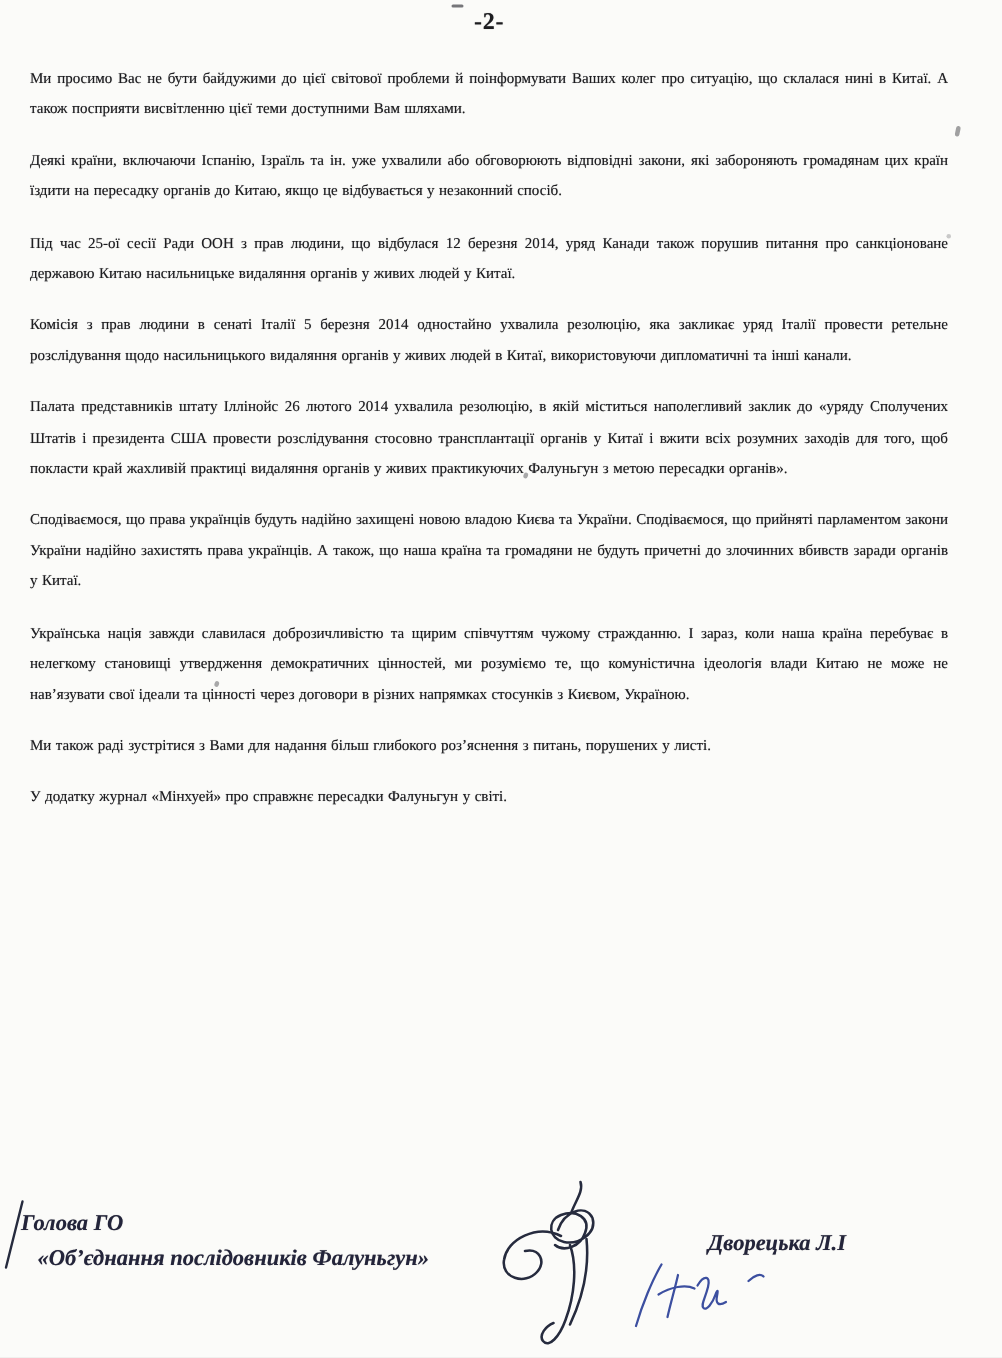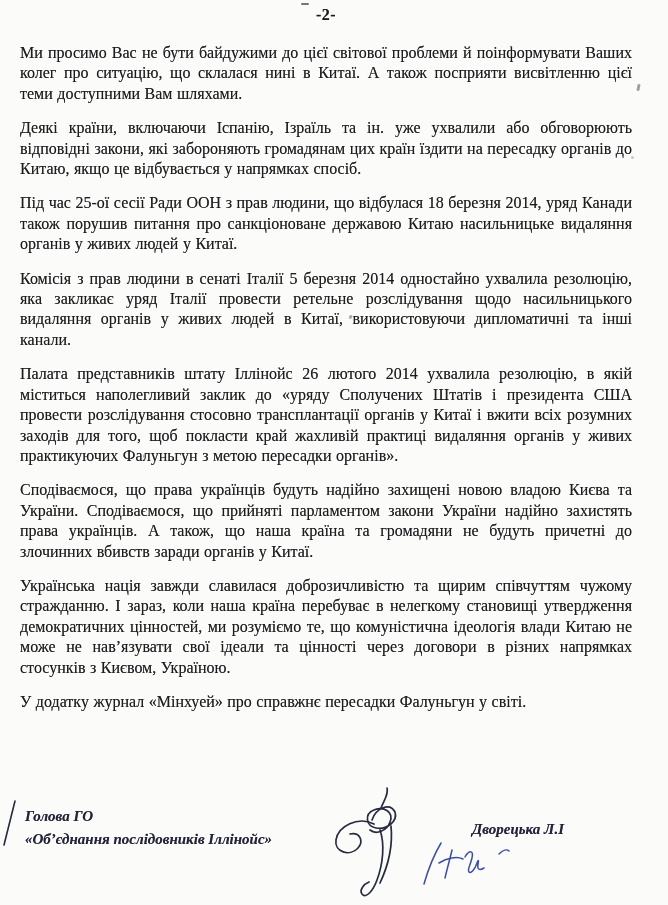--- a/index.html
+++ b/index.html
@@ -16,67 +16,68 @@
   .pagenum {
     text-align:center;
     font-weight:bold;
     font-size:16px;
     letter-spacing:0.5px;
     margin:0 0 19px 0;
     text-shadow:0 0 0.5px rgba(20,20,25,0.55);
   }
   p.body-par {
     margin:0 0 14px 0;
-    font-size:16px;
+    font-size:10px;
     line-height:20.4px;
     text-align:justify;
     text-shadow:0 0 0.5px rgba(20,20,25,0.55);
     word-spacing:0.5px;
   }
   .sig-text {
     position:absolute;
     font-weight:bold;
     font-style:italic;
     font-size:15px;
     white-space:nowrap;
     text-shadow:0 0 0.5px rgba(20,20,30,0.5);
     color:#23243a;
   }
-  .sig-title1 { left:25px; top:808px; }
+  .sig-title1 { left:14px; top:808px; }
   .sig-title2 { left:25px; top:831px; }
   .sig-name  { left:472px; top:821px; }
   svg.hand { position:absolute; overflow:visible; }
   svg.big-sig   { left:328px; top:786px; }
   svg.blue-sig  { left:416px; top:841px; }
   svg.left-slash{ left:2px;  top:799px; }
   .speck { position:absolute; background:#55555a; border-radius:50%; }
   .speck.dash  { left:301px; top:3px;   width:8px; height:2px; border-radius:1px; opacity:.8; }
   .speck.apos  { left:637px; top:84px;  width:3px; height:7px; border-radius:2px; transform:rotate(12deg); opacity:.55; }
   .speck.dot1  { left:631px; top:156px; width:3px; height:3px; opacity:.3; }
   .speck.dot2  { left:349px; top:315px; width:3px; height:4px; transform:rotate(20deg); opacity:.5; }
   .speck.dot3  { left:143px; top:454px; width:3px; height:4px; transform:rotate(18deg); opacity:.5; }
 </style>
 </head>
 <body>
 
 <div class="page">
   <div class="content">
     <div class="pagenum">-2-</div>
     <p class="body-par">Ми просимо Вас не бути байдужими до цієї світової проблеми й поінформувати Ваших колег про ситуацію, що склалася нині в Китаї. А також посприяти висвітленню цієї теми доступними Вам шляхами.</p>
-    <p class="body-par">Деякі країни, включаючи Іспанію, Ізраїль та ін. уже ухвалили або обговорюють відповідні закони, які забороняють громадянам цих країн їздити на пересадку органів до Китаю, якщо це відбувається у напрямках спосіб.</p>
-    <p class="body-par">Під час 25-ої сесії Ради ООН з прав людини, що відбулася 18 березня 2014, уряд Канади також порушив питання про санкціоноване державою Китаю насильницьке видаляння органів у живих людей у Китаї.</p>
+    <p class="body-par">Деякі країни, включаючи Іспанію, Ізраїль та ін. уже ухвалили або обговорюють відповідні закони, які забороняють громадянам цих країн їздити на пересадку органів до Китаю, якщо це відбувається у незаконний спосіб.</p>
+    <p class="body-par">Під час 25-ої сесії Ради ООН з прав людини, що відбулася 12 березня 2014, уряд Канади також порушив питання про санкціоноване державою Китаю насильницьке видаляння органів у живих людей у Китаї.</p>
     <p class="body-par">Комісія з прав людини в сенаті Італії 5 березня 2014 одностайно ухвалила резолюцію, яка закликає уряд Італії провести ретельне розслідування щодо насильницького видаляння органів у живих людей в Китаї, використовуючи дипломатичні та інші канали.</p>
     <p class="body-par">Палата представників штату Іллінойс 26 лютого 2014 ухвалила резолюцію, в якій міститься наполегливий заклик до «уряду Сполучених Штатів і президента США провести розслідування стосовно трансплантації органів у Китаї і вжити всіх розумних заходів для того, щоб покласти край жахливій практиці видаляння органів у живих практикуючих Фалуньгун з метою пересадки органів».</p>
     <p class="body-par">Сподіваємося, що права українців будуть надійно захищені новою владою Києва та України. Сподіваємося, що прийняті парламентом закони України надійно захистять права українців. А також, що наша країна та громадяни не будуть причетні до злочинних вбивств заради органів у Китаї.</p>
     <p class="body-par">Українська нація завжди славилася доброзичливістю та щирим співчуттям чужому стражданню. І зараз, коли наша країна перебуває в нелегкому становищі утвердження демократичних цінностей, ми розуміємо те, що комуністична ідеологія влади Китаю не може не нав’язувати свої ідеали та цінності через договори в різних напрямках стосунків з Києвом, Україною.</p>
+    <p class="body-par">Ми також раді зустрітися з Вами для надання більш глибокого роз’яснення з питань, порушених у листі.</p>
     <p class="body-par">У додатку журнал «Мінхуей» про справжнє пересадки Фалуньгун у світі.</p>
   </div>
 
   <div class="sig-text sig-title1">Голова ГО</div>
-  <div class="sig-text sig-title2">«Об’єднання послідовників Іллінойс»</div>
+  <div class="sig-text sig-title2">«Об’єднання послідовників Фалуньгун»</div>
   <div class="sig-text sig-name">Дворецька Л.І</div>
 
   <svg class="hand left-slash" width="16" height="48" viewBox="0 0 16 48">
     <path d="M13,2 C10,14 6,30 2,46" fill="none" stroke-width="1.6" stroke-linecap="round" stroke="#262b3e"></path>
   </svg>
 
   <svg class="hand big-sig" width="72" height="118" viewBox="0 0 72 118">
     <g fill="none" stroke-width="1.7" stroke-linecap="round" stroke-linejoin="round">
       <path d="M59,2 C61,8 56,14 53,22" stroke="#262b3e"></path>
       <path d="M44,34 C48,22 62,16 67,26 C70,36 58,44 48,42 C38,40 36,28 46,24 C56,20 66,26 62,36 C59,45 48,49 42,44" stroke="#262b3e"></path>

